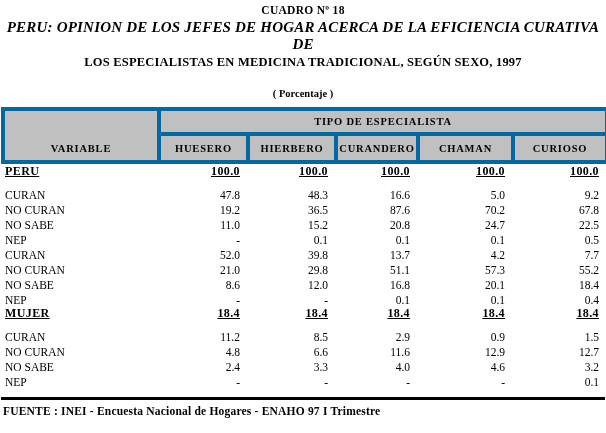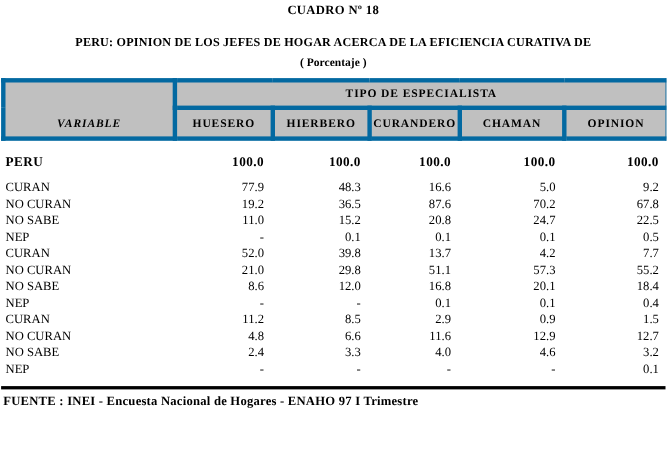--- a/index.html
+++ b/index.html
@@ -5,55 +5,55 @@
   html,body{margin:0;padding:0;background:#fff;}
   .page{
     position:relative;
     width:606px;height:433px;
     background:#fff;color:#000;
     font-family:"Liberation Serif","DejaVu Serif",serif;
     overflow:hidden;
   }
   .titles{text-align:center;padding-top:4px;font-weight:bold;}
   .t-cuadro{font-size:11.5px;letter-spacing:0.3px;}
-  .t-line1{font-size:11px;margin-top:17px;letter-spacing:0.2px;}
+  .t-line1{font-size:15px;margin-top:3px;letter-spacing:0.2px;font-style:italic;}
   .t-line2{font-size:12.5px;margin-top:2px;letter-spacing:0.2px;}
-  .t-sub{font-size:10.5px;margin-top:7px;}
+  .t-sub{font-size:10.5px;margin-top:18px;}
 
   table{border-collapse:collapse;table-layout:fixed;width:604px;margin-left:1px;}
 
   .header-table{margin-top:8px;}
   .header-table td{
     background:#c0c0c0;
     border:4px solid #0369a1;
     font-weight:bold;
     text-align:center;
     font-size:10.5px;
     letter-spacing:0.8px;
     white-space:nowrap;
     padding:0;
   }
   .header-table .group-row td{height:21px;}
   .header-table .cols-row td{height:24px;}
-  .header-table td.variable-cell{vertical-align:bottom;padding-bottom:6px;font-style:italic;}
+  .header-table td.variable-cell{vertical-align:bottom;padding-bottom:6px;}
 
   .body-table td{
     font-size:11.5px;
     padding:0;
     white-space:nowrap;
     vertical-align:bottom;
   }
   .body-table td.lbl{text-align:left;padding-left:4px;}
   .body-table td.num{text-align:right;padding-right:6px;}
   .body-table tr.total td{
     font-weight:bold;
-    padding-top:12px;
     padding-bottom:7px;
     font-size:12px;
     letter-spacing:0.4px;
+    text-decoration:underline;
   }
   .body-table tr.datarow td{height:15px;}
 
   .bottom-rule{
     margin-top:9px;margin-left:1px;
     width:604px;height:0;
     border-top:3px solid #000;
   }
   .source{
     font-weight:bold;
@@ -63,20 +63,21 @@
   }
 </style>
 </head>
 <body>
 
 <div class="page">
 
   <div class="titles">
     <div class="t-cuadro">CUADRO Nº 18</div>
     <div class="t-line1">PERU: OPINION DE LOS JEFES DE HOGAR ACERCA DE LA EFICIENCIA CURATIVA DE</div>
+    <div class="t-line2">LOS ESPECIALISTAS EN MEDICINA TRADICIONAL, SEGÚN SEXO, 1997</div>
     <div class="t-sub">( Porcentaje )</div>
   </div>
 
   <table class="header-table">
     <colgroup id="header-colgroup">
         <col style="width: 156px;">
         <col style="width: 89px;">
         <col style="width: 88px;">
         <col style="width: 82px;">
         <col style="width: 95px;">
@@ -85,21 +86,21 @@
     <tbody>
       <tr class="group-row">
         <td rowspan="2" class="variable-cell">VARIABLE</td>
         <td colspan="5">TIPO DE ESPECIALISTA</td>
       </tr>
       <tr class="cols-row">
         <td>HUESERO</td>
         <td>HIERBERO</td>
         <td>CURANDERO</td>
         <td>CHAMAN</td>
-        <td>OPINION</td>
+        <td>CURIOSO</td>
       </tr>
     </tbody>
   </table>
 
   <table class="body-table">
     <colgroup id="body-colgroup">
         <col style="width: 156px;">
         <col style="width: 89px;">
         <col style="width: 88px;">
         <col style="width: 82px;">
@@ -110,21 +111,21 @@
         <tr class="total">
           <td class="lbl">PERU</td>
           <td class="num">100.0</td>
           <td class="num">100.0</td>
           <td class="num">100.0</td>
           <td class="num">100.0</td>
           <td class="num">100.0</td>
         </tr>
         <tr class="datarow">
           <td class="lbl">CURAN</td>
-          <td class="num">77.9</td>
+          <td class="num">47.8</td>
           <td class="num">48.3</td>
           <td class="num">16.6</td>
           <td class="num">5.0</td>
           <td class="num">9.2</td>
         </tr>
         <tr class="datarow">
           <td class="lbl">NO CURAN</td>
           <td class="num">19.2</td>
           <td class="num">36.5</td>
           <td class="num">87.6</td>
@@ -172,20 +173,28 @@
           <td class="num">18.4</td>
         </tr>
         <tr class="datarow">
           <td class="lbl">NEP</td>
           <td class="num">-</td>
           <td class="num">-</td>
           <td class="num">0.1</td>
           <td class="num">0.1</td>
           <td class="num">0.4</td>
         </tr>
+        <tr class="total">
+          <td class="lbl">MUJER</td>
+          <td class="num">18.4</td>
+          <td class="num">18.4</td>
+          <td class="num">18.4</td>
+          <td class="num">18.4</td>
+          <td class="num">18.4</td>
+        </tr>
         <tr class="datarow">
           <td class="lbl">CURAN</td>
           <td class="num">11.2</td>
           <td class="num">8.5</td>
           <td class="num">2.9</td>
           <td class="num">0.9</td>
           <td class="num">1.5</td>
         </tr>
         <tr class="datarow">
           <td class="lbl">NO CURAN</td>

